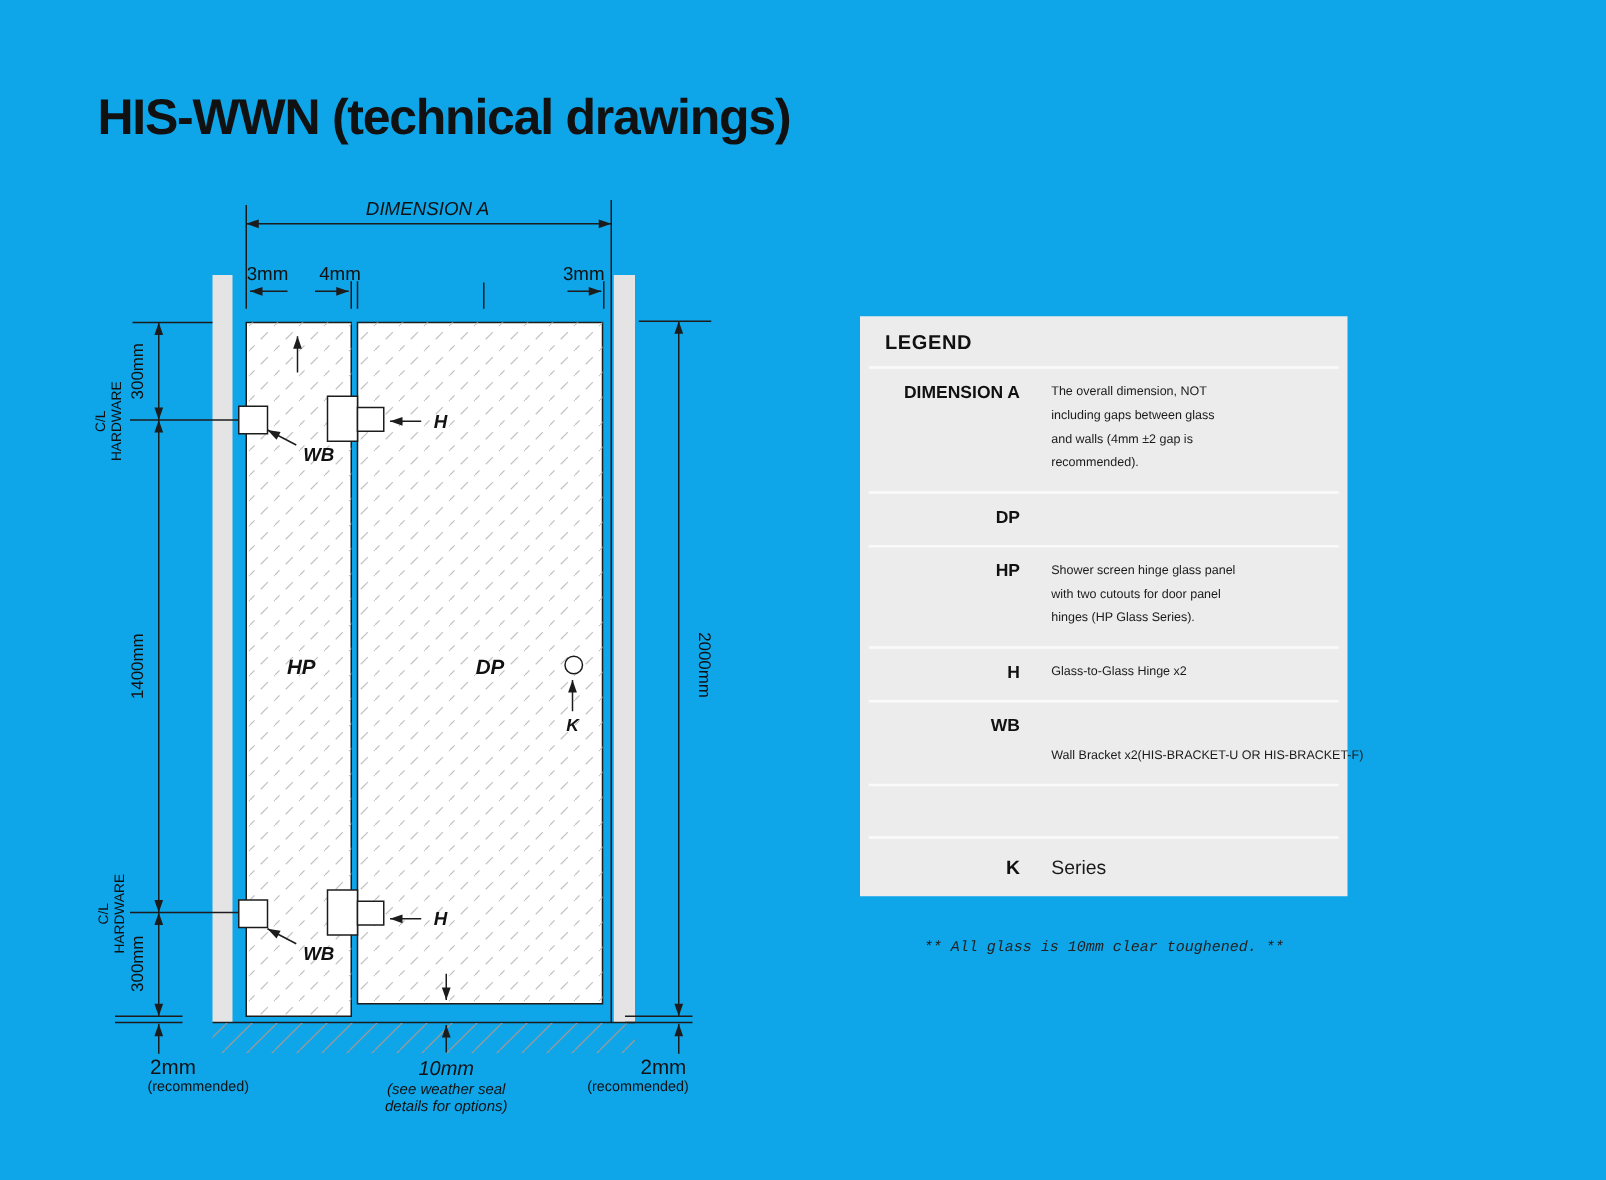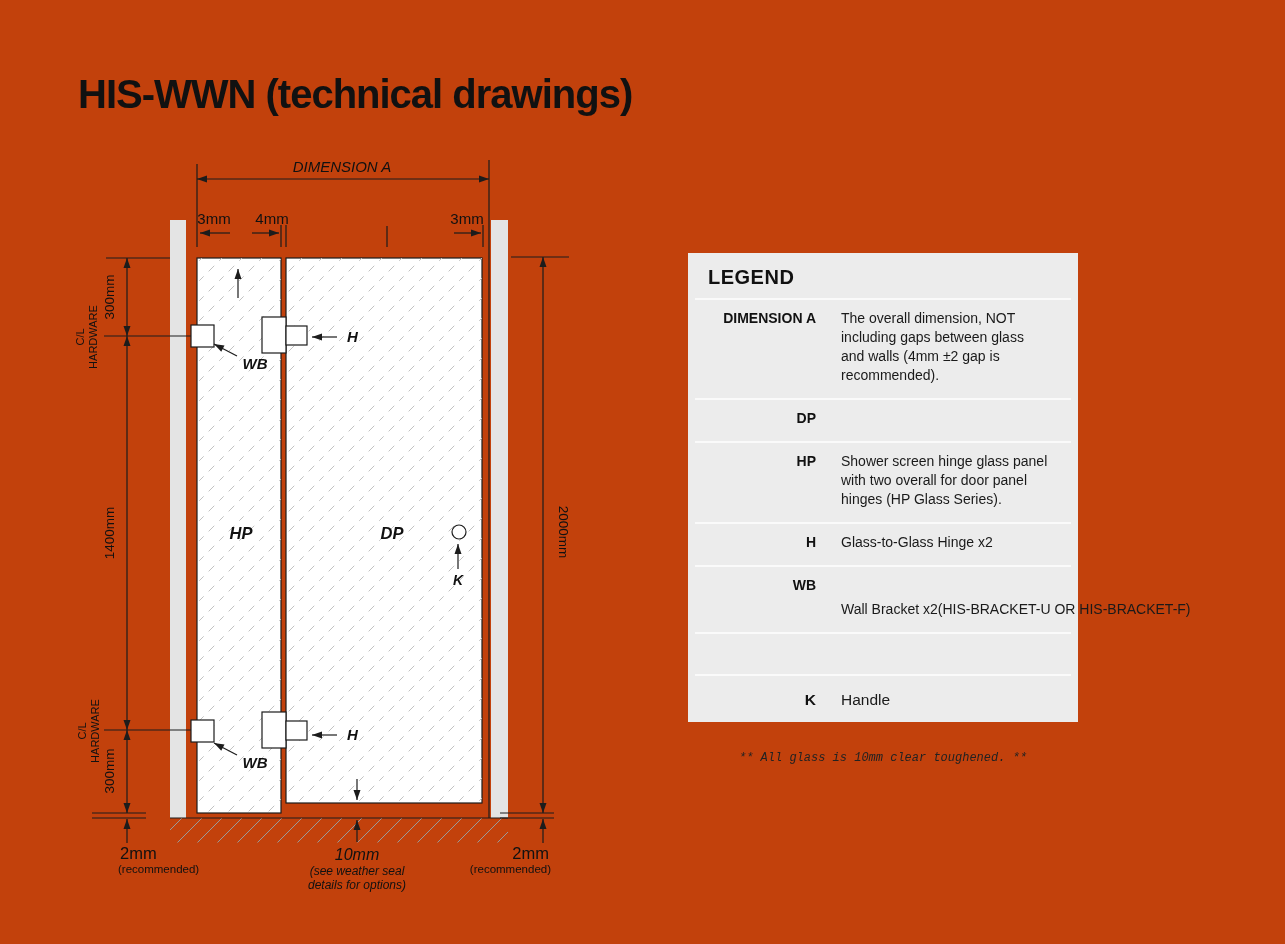--- a/index.html
+++ b/index.html
@@ -1,29 +1,29 @@
 <!DOCTYPE html>
 <html><head>
 <meta charset="utf-8">
 <style>
   html,body{margin:0;padding:0;background:#fff;}
-  .page{position:relative;width:1285px;height:944px;background:#c2410c;overflow:hidden;
+  .page{position:relative;width:1285px;height:944px;background:#0ea5e9;overflow:hidden;
         font-family:"Liberation Sans", sans-serif;color:#1a1a1a;}
   .title{position:absolute;left:78px;top:72px;font-size:40px;line-height:44px;
          font-weight:bold;letter-spacing:-1px;color:#111;}
   .drawing-svg{position:absolute;left:60px;top:140px;width:580px;height:770px;}
 
   
   .legend{position:absolute;left:688px;top:253px;width:390px;background:#ececec;}
-  .legend-title{font-size:20px;font-weight:bold;letter-spacing:.5px;padding:13px 16px 9px 20px;color:#111;}
+  .legend-title{font-size:16px;font-weight:bold;letter-spacing:.5px;padding:13px 16px 9px 20px;color:#111;}
   .sep{height:2px;background:#fafafa;margin:0 7px;}
   .lrow{display:flex;padding:9px 0 13px 0;}
   .lrow .term{width:128px;min-width:128px;text-align:right;padding-right:25px;
               font-weight:bold;font-size:14px;line-height:19px;color:#111;}
-  .lrow .desc{font-size:14px;line-height:19px;color:#1a1a1a;}
+  .lrow .desc{font-size:10px;line-height:19px;color:#1a1a1a;}
   .lrow.wb .desc{white-space:nowrap;margin-top:24px;}
   .lrow.krow{padding:14px 0 12px 0;}
   .lrow.krow .term,.lrow.krow .desc{font-size:15.5px;line-height:20px;}
   .lrow.spacer{height:40px;padding:0;}
   .footnote{position:absolute;left:688px;top:751px;width:390px;text-align:center;
             font-style:italic;font-size:12px;color:#222;font-family:Liberation Mono, monospace;}
 
   
   .drawing-svg line, .drawing-svg rect.stroked, .drawing-svg circle{stroke:#1c1c1c;stroke-width:1.2;}
   .drawing-svg text{fill:#111;}
@@ -165,21 +165,21 @@
 
     <div class="lrow">
       <div class="term">DP</div>
     </div>
     <div class="sep"></div>
 
     <div class="lrow">
       <div class="term">HP</div>
       <div class="desc">
         <div>Shower screen hinge glass panel</div>
-        <div>with two overall for door panel</div>
+        <div>with two cutouts for door panel</div>
         <div>hinges (HP Glass Series).</div>
       </div>
     </div>
     <div class="sep"></div>
 
     <div class="lrow">
       <div class="term">H</div>
       <div class="desc">
         <div>Glass-to-Glass Hinge x2</div>
       </div>
@@ -193,20 +193,20 @@
       </div>
     </div>
     <div class="sep"></div>
 
     <div class="lrow spacer"></div>
     <div class="sep"></div>
 
     <div class="lrow krow">
       <div class="term">K</div>
       <div class="desc">
-        <div>Handle</div>
+        <div>Series</div>
       </div>
     </div>
   </div>
 
   <div class="footnote">** All glass is 10mm clear toughened. **</div>
 
 </div>
 
 </body></html>

